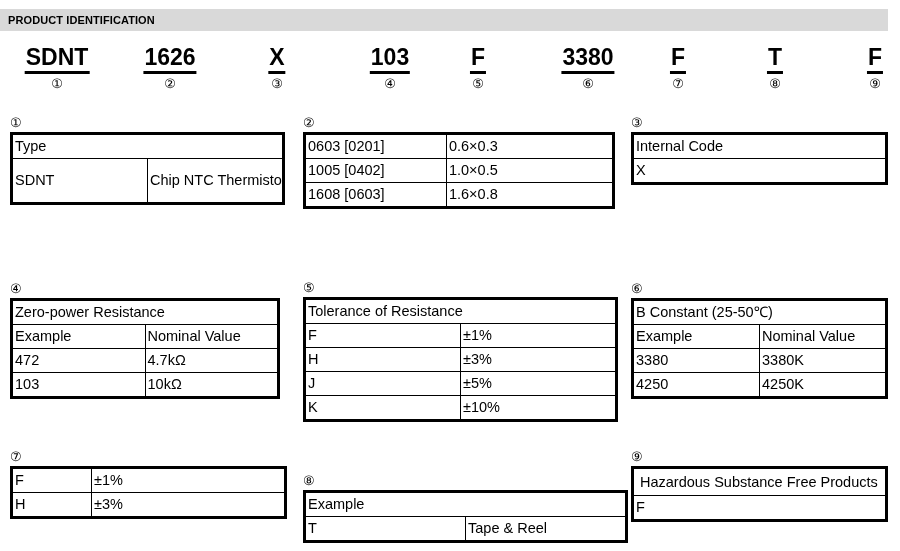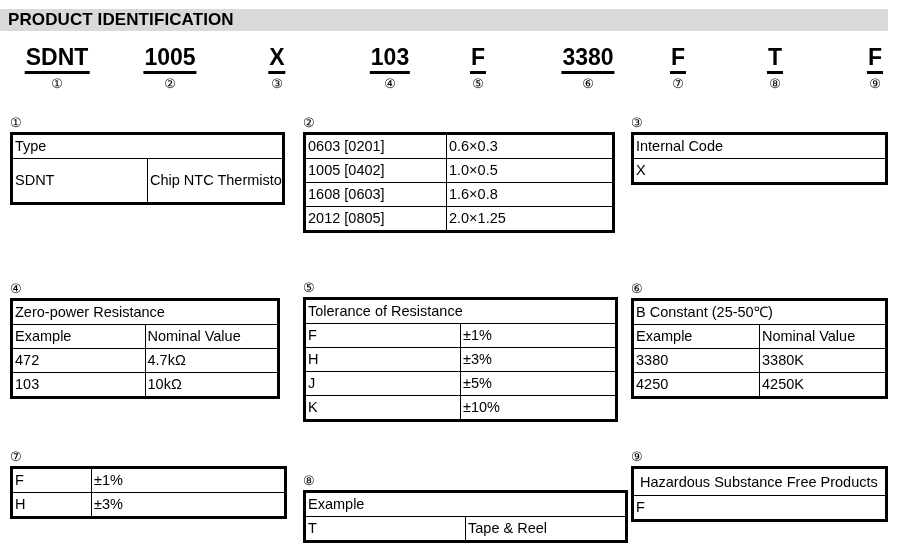--- a/index.html
+++ b/index.html
@@ -24,21 +24,21 @@
     top: 9px;
     width: 888px;
     height: 22px;
     background: #d9d9d9;
   }
   .section-bar .section-title {
     position: absolute;
     left: 8px;
     top: 50%;
     transform: translateY(-50%);
-    font-size: 17px;
+    font-size: 11px;
     font-weight: bold;
     letter-spacing: 0.1px;
     white-space: nowrap;
   }
 
   
   .partnumber {
     position: absolute;
     left: 0;
     top: 44px;
@@ -132,21 +132,21 @@
 </div>
 
 <div class="partnumber">
 
   <div class="pn-seg" style="left:57px;">
     <span class="pn-code">SDNT</span>
     <span class="pn-index">①</span>
   </div>
 
   <div class="pn-seg" style="left:170px;">
-    <span class="pn-code">1005</span>
+    <span class="pn-code">1626</span>
     <span class="pn-index">②</span>
   </div>
 
   <div class="pn-seg" style="left:277px;">
     <span class="pn-code">X</span>
     <span class="pn-index">③</span>
   </div>
 
   <div class="pn-seg" style="left:390px;">
     <span class="pn-code">103</span>
@@ -204,24 +204,20 @@
         <td>0.6×0.3</td>
       </tr>
       <tr>
         <td class="c0">1005 [0402]</td>
         <td>1.0×0.5</td>
       </tr>
       <tr>
         <td class="c0">1608 [0603]</td>
         <td>1.6×0.8</td>
       </tr>
-      <tr>
-        <td class="c0">2012 [0805]</td>
-        <td>2.0×1.25</td>
-      </tr>
     </tbody>
   </table>
 </div>
 
 <div class="block" id="block-3">
   <span class="block-index">③</span>
   <table class="spec">
     <tbody>
       <tr>
         <td class="head">Internal Code</td>

